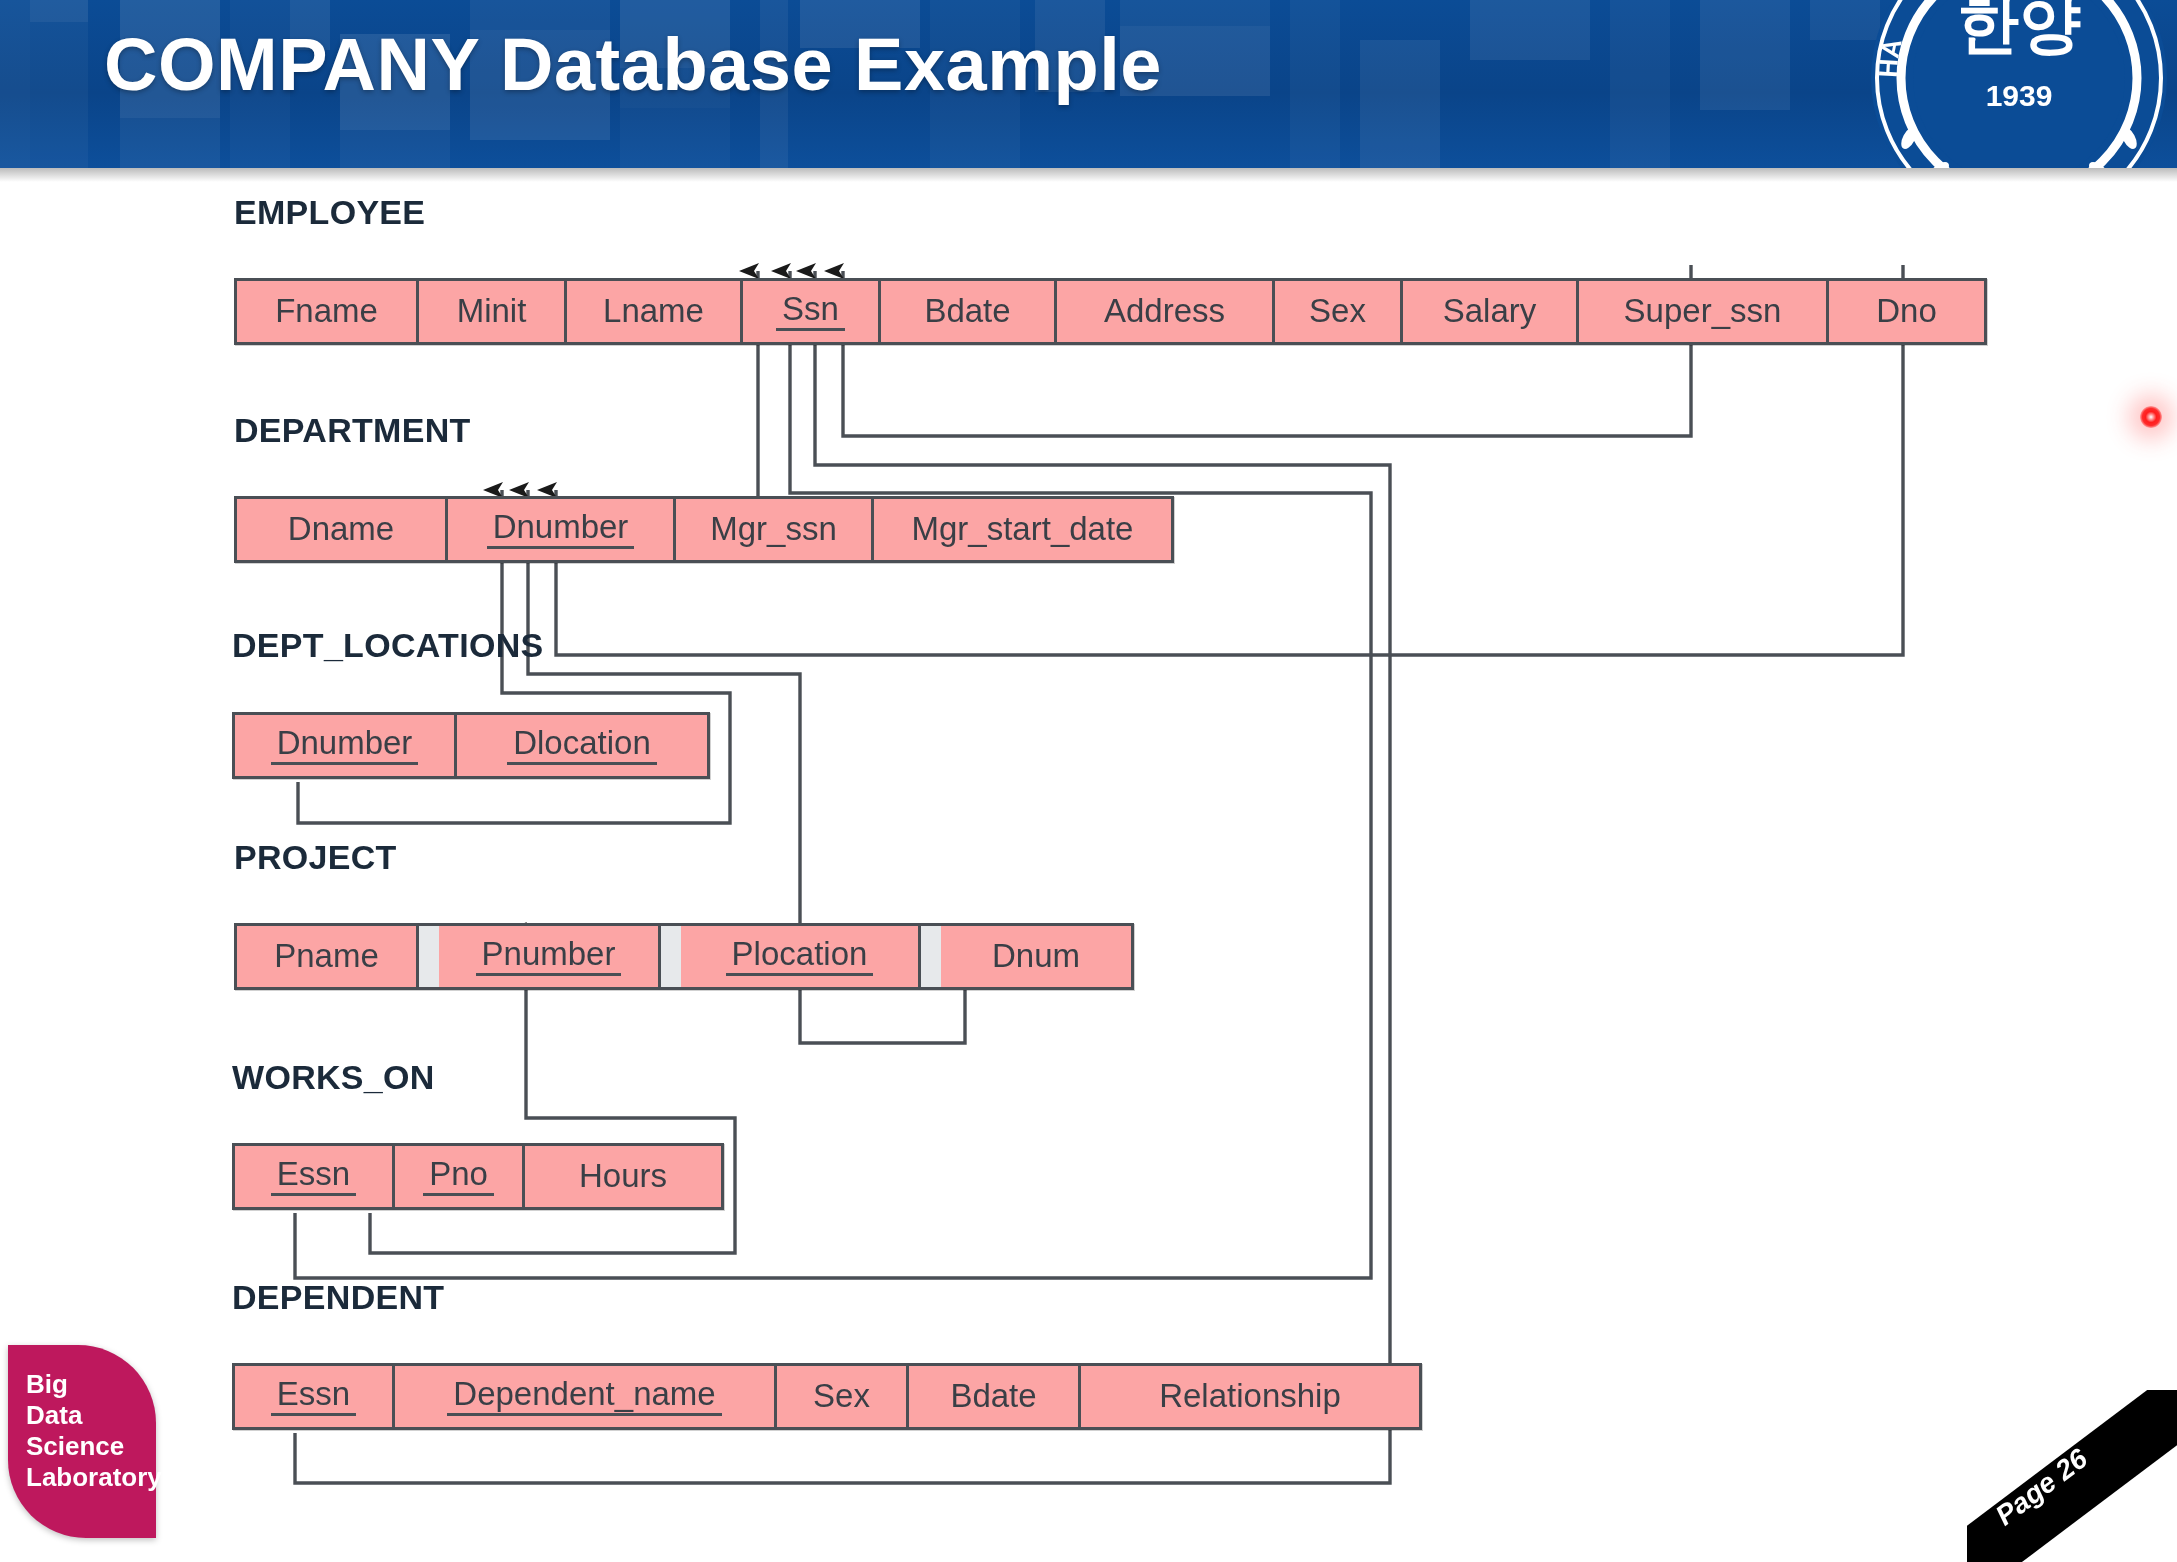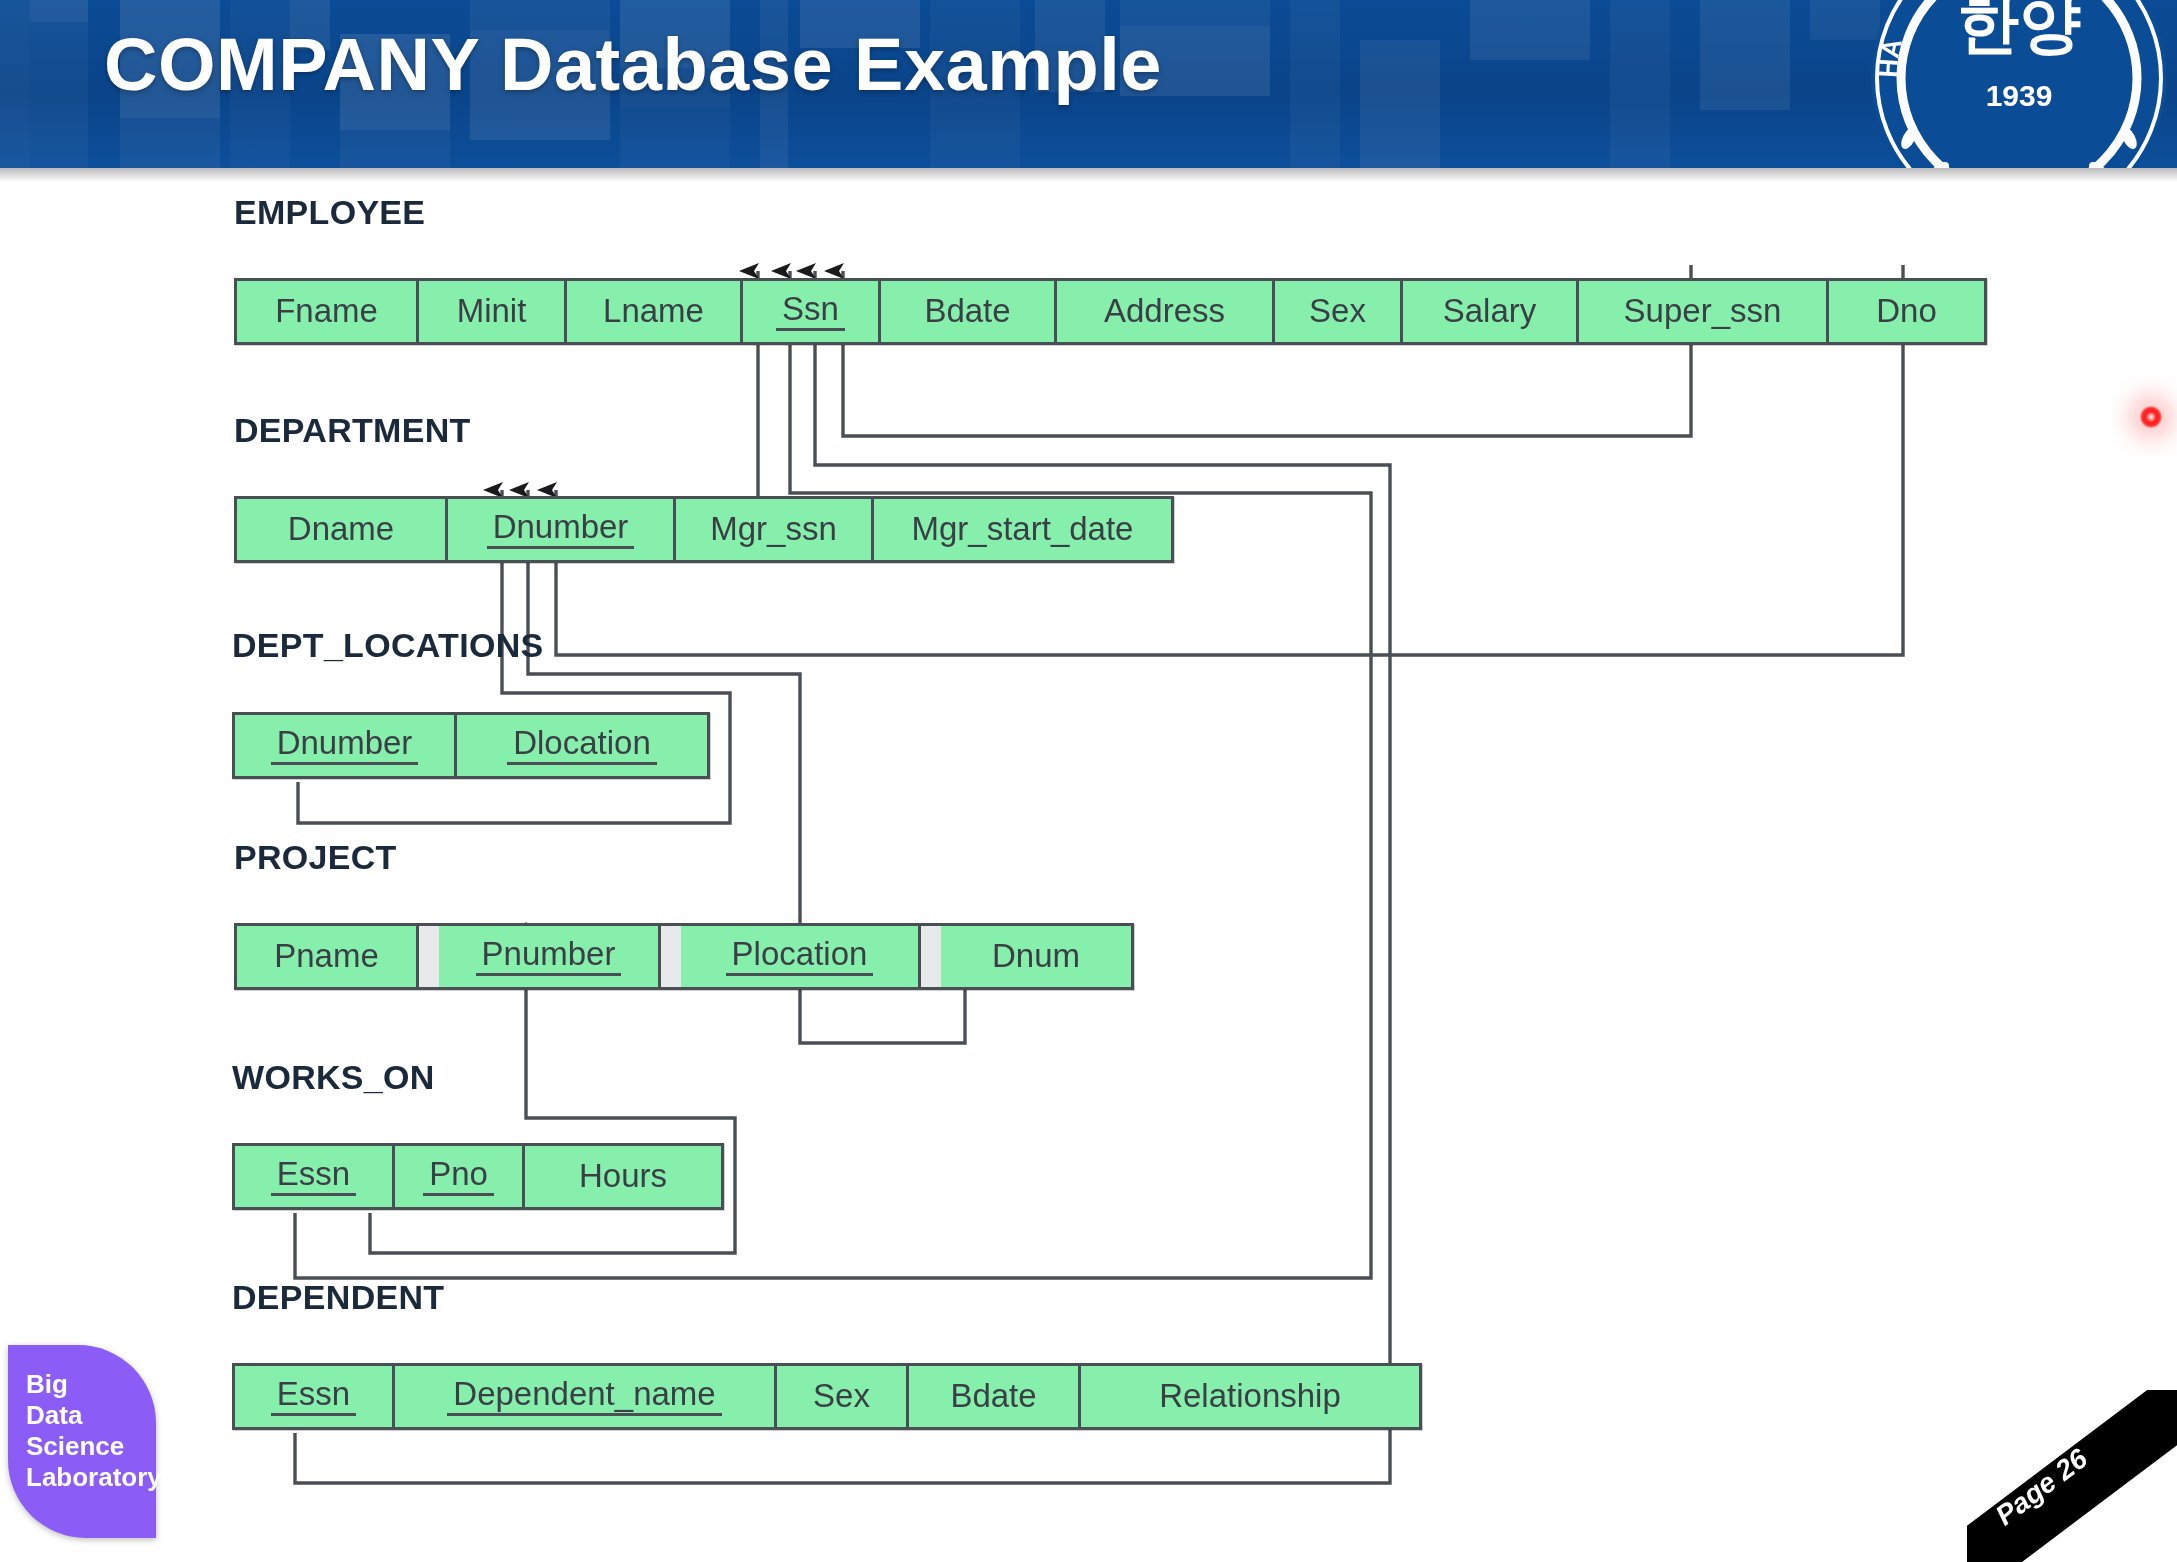--- a/index.html
+++ b/index.html
@@ -41,37 +41,37 @@
     position:absolute;font-size:34px;font-weight:700;color:#1b2a3a;
     letter-spacing:0.3px;white-space:nowrap;
   }
   .tbl-row{
     position:absolute;display:flex;align-items:stretch;
     border:3px solid #4a4f55;background:#e7e9eb;
     box-shadow:1px 1px 0 rgba(0,0,0,0.18);
   }
   .cell{
     display:flex;align-items:center;justify-content:center;
-    background:#86efac;
+    background:#fca5a5;
     border-right:3px solid #4a4f55;
     font-size:33px;color:#3a3f46;
     padding:9px 0 11px 0;
     white-space:nowrap;
     box-sizing:border-box;
   }
   .cell:last-child{border-right:none;}
   .cell span{display:inline-block;padding:0 6px;}
   .cell.pk span{
     border-bottom:3px solid #4a4f55;
     padding-bottom:0;
   }
   
   #bdsl{
     position:absolute;left:8px;top:1345px;width:148px;height:193px;
-    background:#8b5cf6;
+    background:#be185d;
     border-top-right-radius:78px;
     border-bottom-left-radius:78px;
     box-shadow:0 2px 6px rgba(0,0,0,0.25);
   }
   #bdsl div{
     position:absolute;left:18px;top:24px;
     font-size:26px;font-weight:700;color:#ffffff;line-height:31px;
   }
   
   #page-corner{

